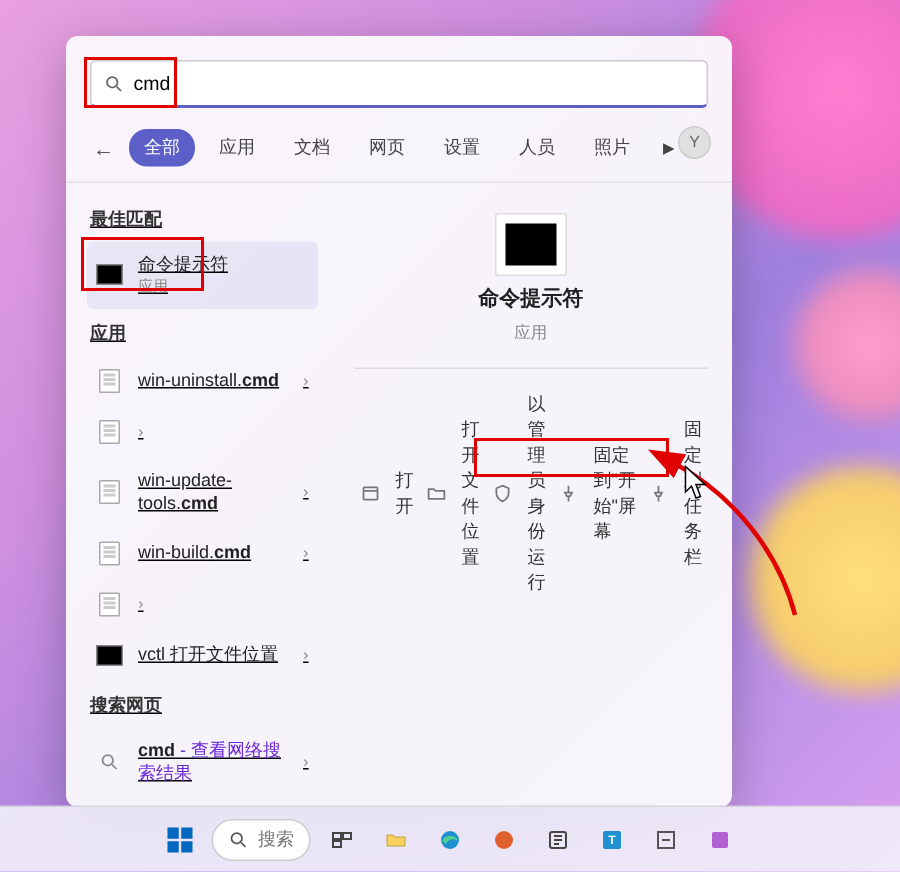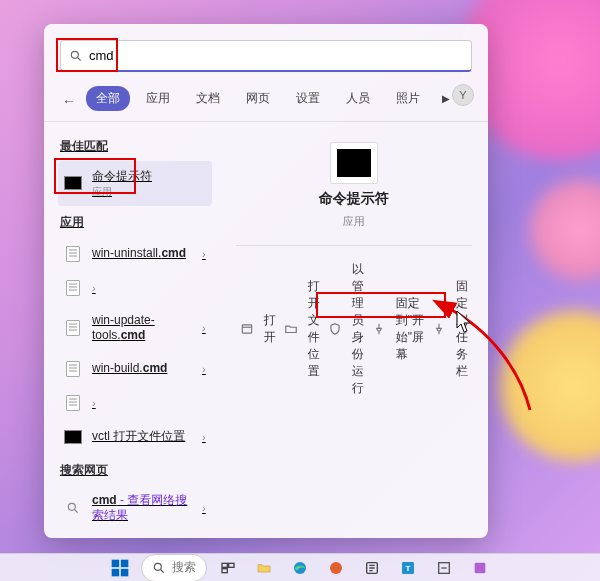--- a/index.html
+++ b/index.html
@@ -112,21 +112,21 @@
   }
   .action-icon { width: 14px; height: 14px; display: flex; align-items: center; justify-content: center; color: #777; }
   .action-divider { height: 1px; background: rgba(0,0,0,0.1); margin: 2px 0 4px 0; }
 
   
   .anno-box { position: absolute; border: 2px solid #e00000; pointer-events: none; z-index: 20; }
   .anno-arrow { position: absolute; pointer-events: none; z-index: 21; }
 
   
   .taskbar {
-    position: absolute; left: 0; bottom: 0; width: 100%; height: 28px;
+    position: absolute; left: 0; bottom: 0; width: 100%; height: 44px;
     background: rgba(240, 238, 248, 0.92);
     border-top: 1px solid rgba(0,0,0,0.1);
     display: flex; align-items: center; justify-content: center;
     gap: 6px;
   }
   .task-icon {
     width: 30px; height: 30px; border-radius: 4px;
     display: flex; align-items: center; justify-content: center;
     cursor: pointer;
   }

